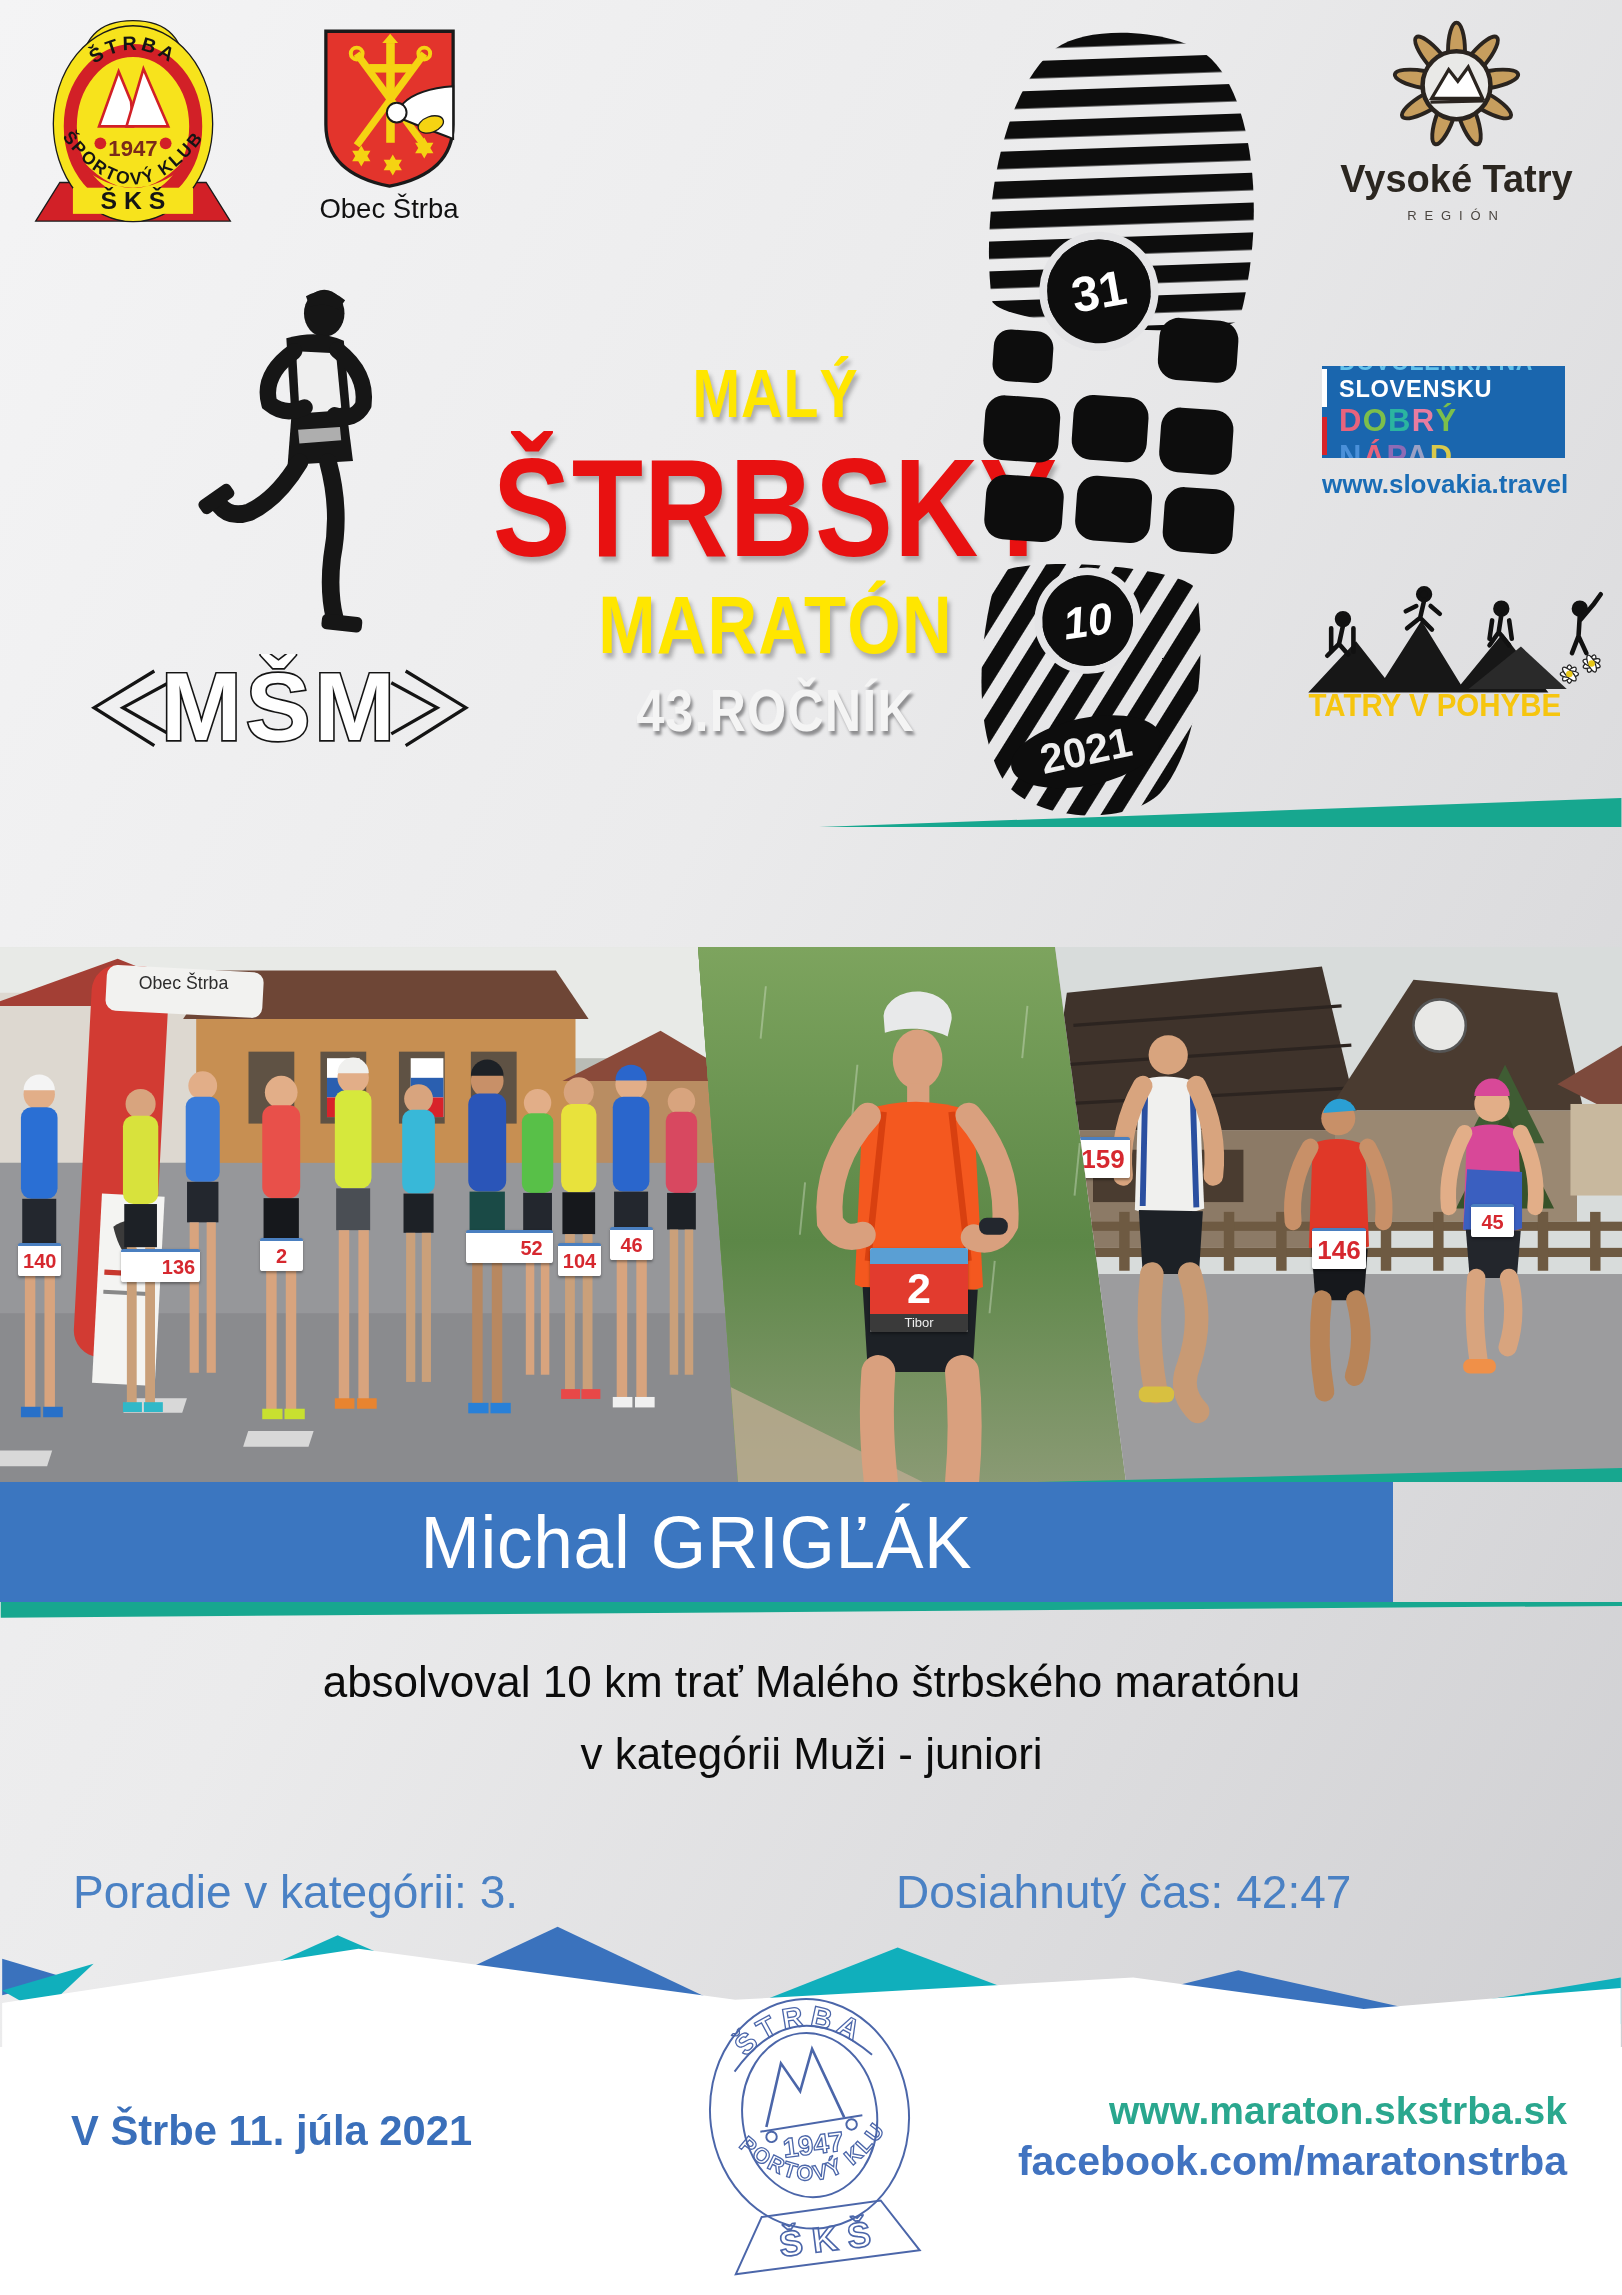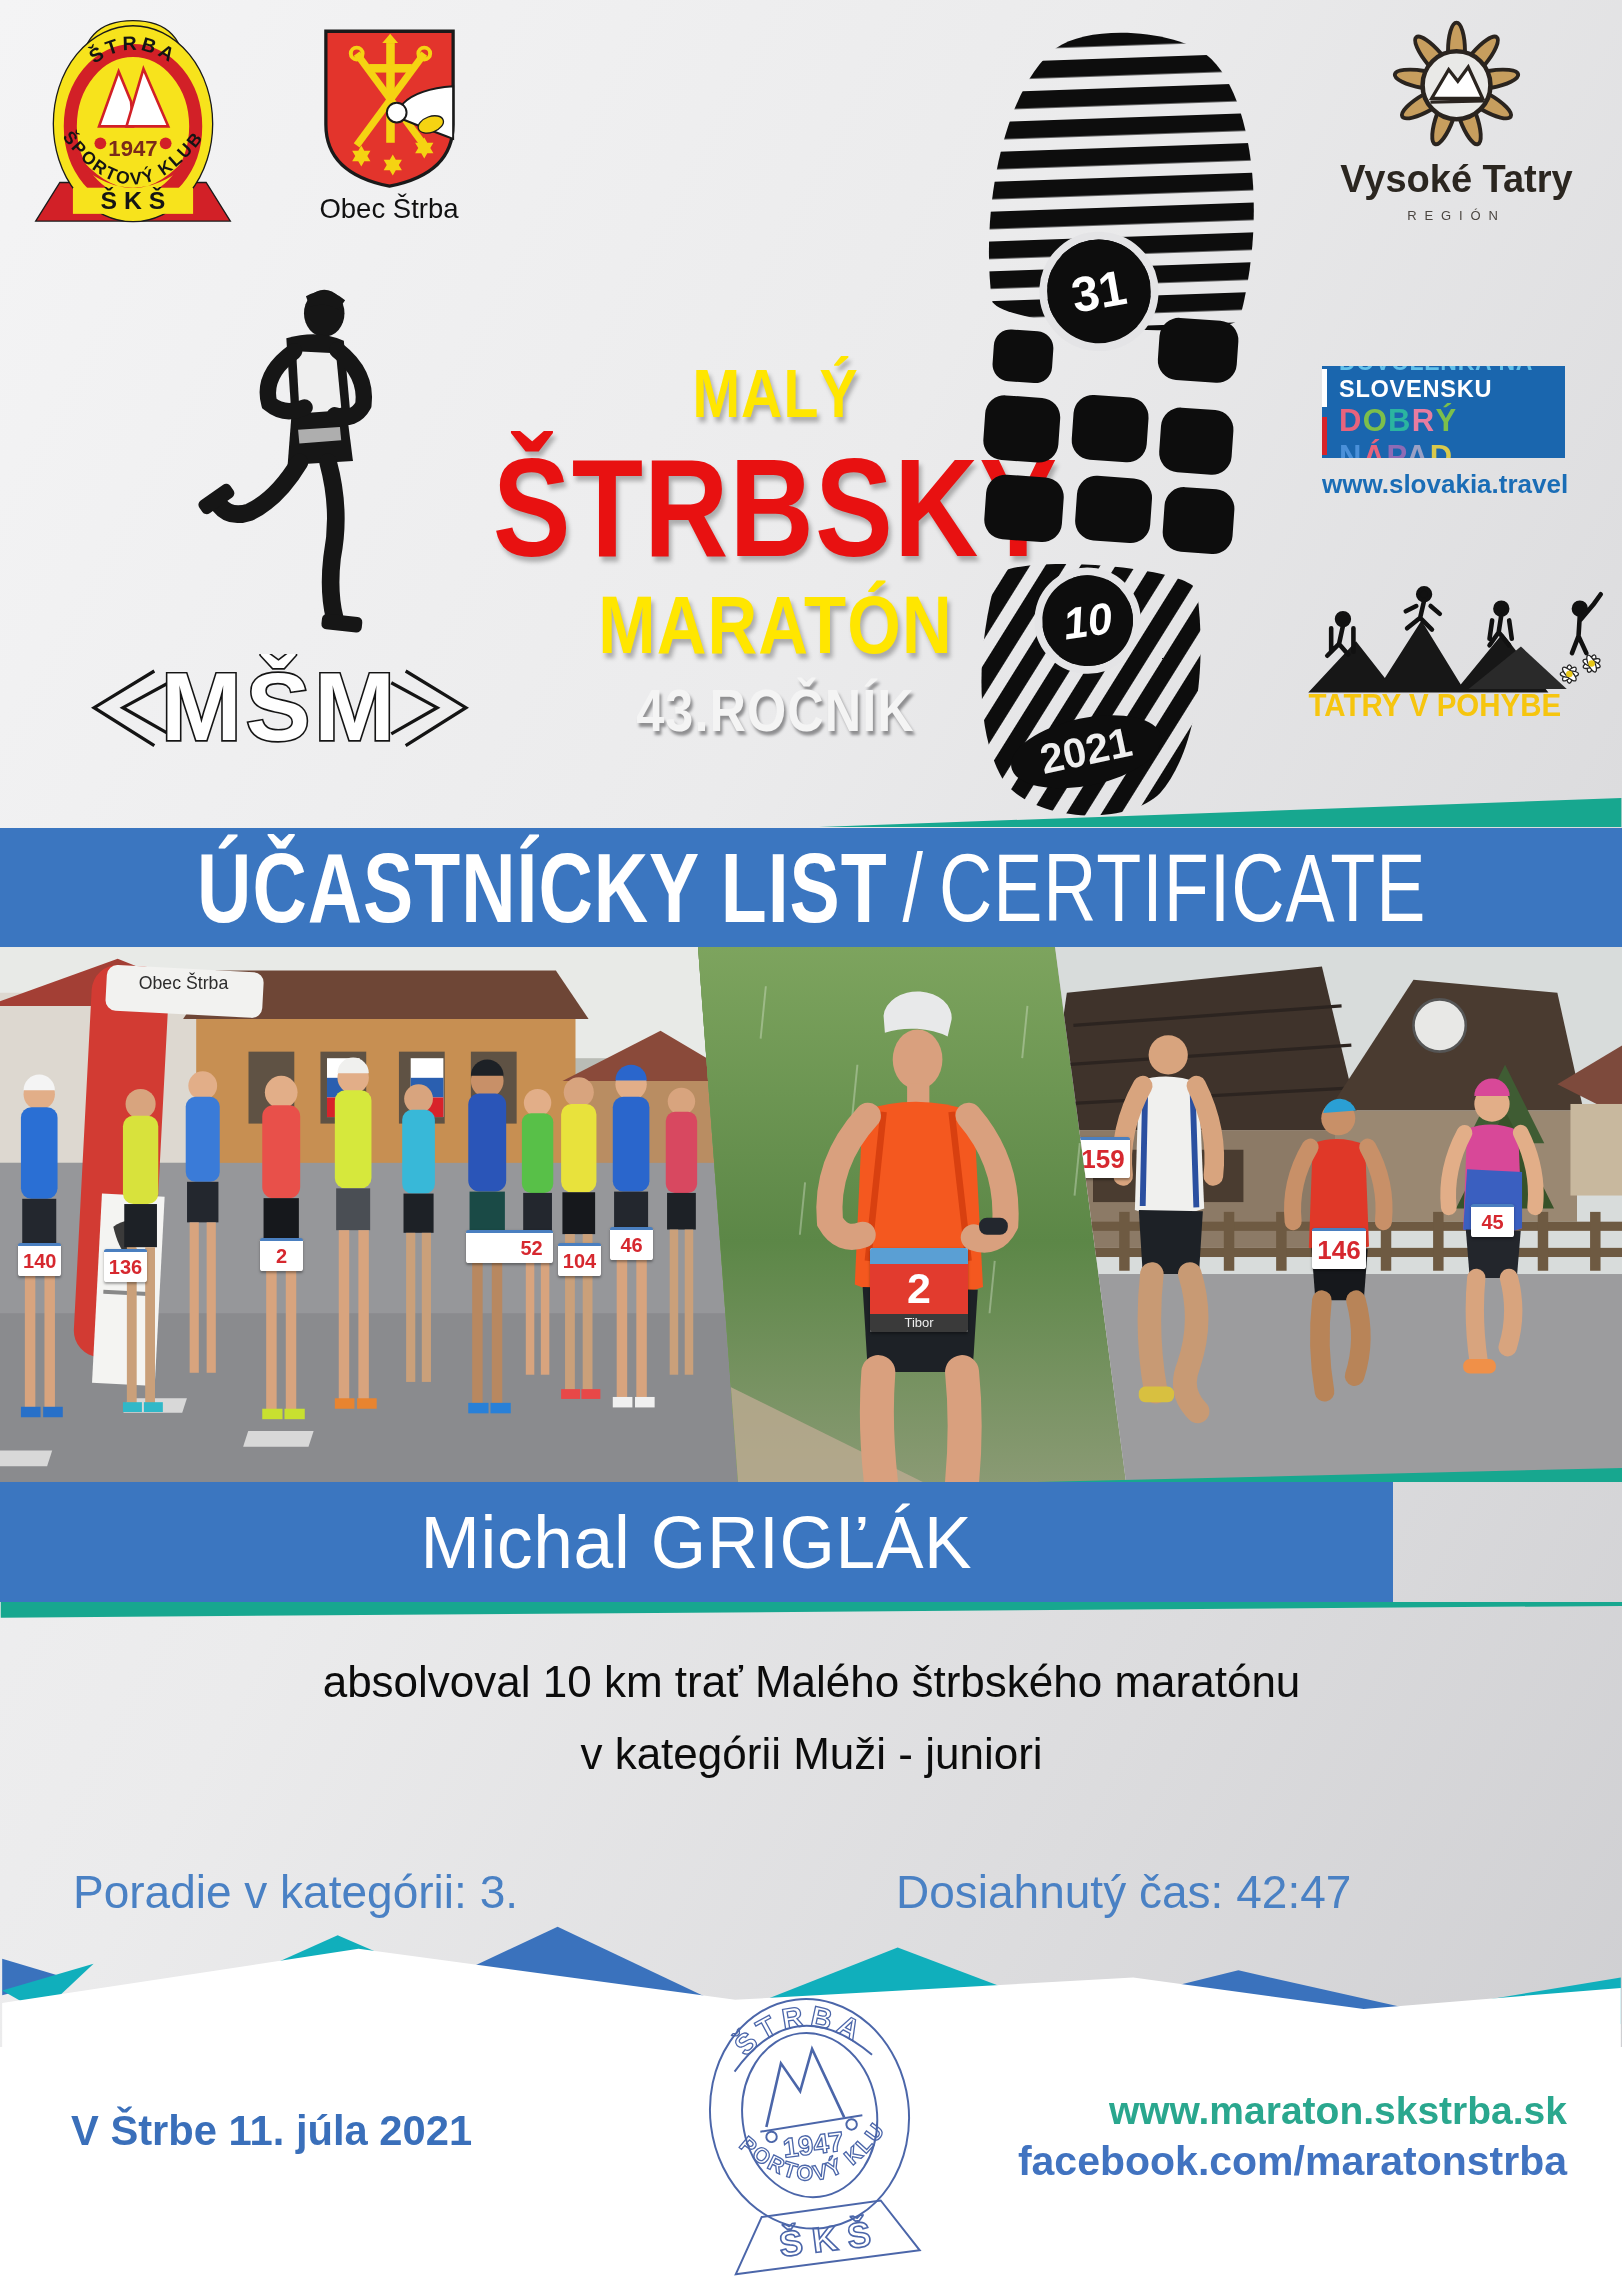--- a/index.html
+++ b/index.html
@@ -282,27 +282,20 @@
           <circle r="5" fill="#e8c818"></circle>
       </g>
     </g>
   </svg>
   <div class="abs" id="tvp-label">TATRY V POHYBE</div>
 
   <svg class="abs" style="left:0;top:798px;" width="1623" height="29.4" viewBox="0 0 2480 45">
     <polygon points="1235,45 2480,0 2480,45" fill="#17a78f"></polygon>
   </svg>
 
-  <div class="abs" id="cert-banner">
-    <div class="cert-text">
-      <span class="cert-sk">ÚČASTNÍCKY LIST</span>
-      <span class="cert-div">/</span>
-      <span class="cert-en">CERTIFICATE</span>
-    </div>
-  </div>
 
   <div class="abs" id="photo-strip">
 
     <div class="photo ph1">
       <svg class="abs" style="left:0;top:0;" width="739" height="535" viewBox="0 0 1130 818">
         <rect width="1130" height="170" fill="#e8eae7"></rect>
         <polygon points="0,70 340,70 340,330 0,330" fill="#ddd8d0"></polygon>
         <polygon points="-20,90 180,18 360,90" fill="#a33f35"></polygon>
         <rect x="300" y="110" width="580" height="320" fill="#c78f52"></rect>
         <polygon points="280,110 900,110 850,36 330,36" fill="#6e4636"></polygon>
@@ -430,21 +423,21 @@
               <circle r="21" fill="#d8a47e"></circle>
               <rect x="-24" y="16" width="48" height="124" rx="14" fill="#d84860"></rect>
               <rect x="-22" y="140" width="44" height="56" fill="#1d2126"></rect>
               <rect x="-18" y="196" width="13" height="222" fill="#caa07a"></rect>
               <rect x="5" y="196" width="13" height="222" fill="#caa07a"></rect>
             </g>
         </g>
       </svg>
       <div class="abs" id="arch-caption">Obec Štrba</div>
       <div class="bib" style="left:18.3px;top:296px;">140</div>
-      <div class="bib" style="left:104px;top:302px;">136</div>
+      <div class="bib" style="left:121px;top:302px;padding-left:36px;">136</div>
       <div class="bib" style="left:260px;top:291px;">2</div>
       <div class="bib" style="left:466px;top:283px;padding-left:44px;">52</div>
       <div class="bib" style="left:558px;top:296px;">104</div>
       <div class="bib" style="left:610px;top:280px;">46</div>
     </div>
 
     <div class="photo ph2">
       <svg class="abs" style="left:687px;top:0;" width="452" height="535" viewBox="0 0 690 818">
         <rect width="690" height="818" fill="#6f9b52"></rect>
         <rect width="690" height="818" fill="url(#p2grad)"></rect>

